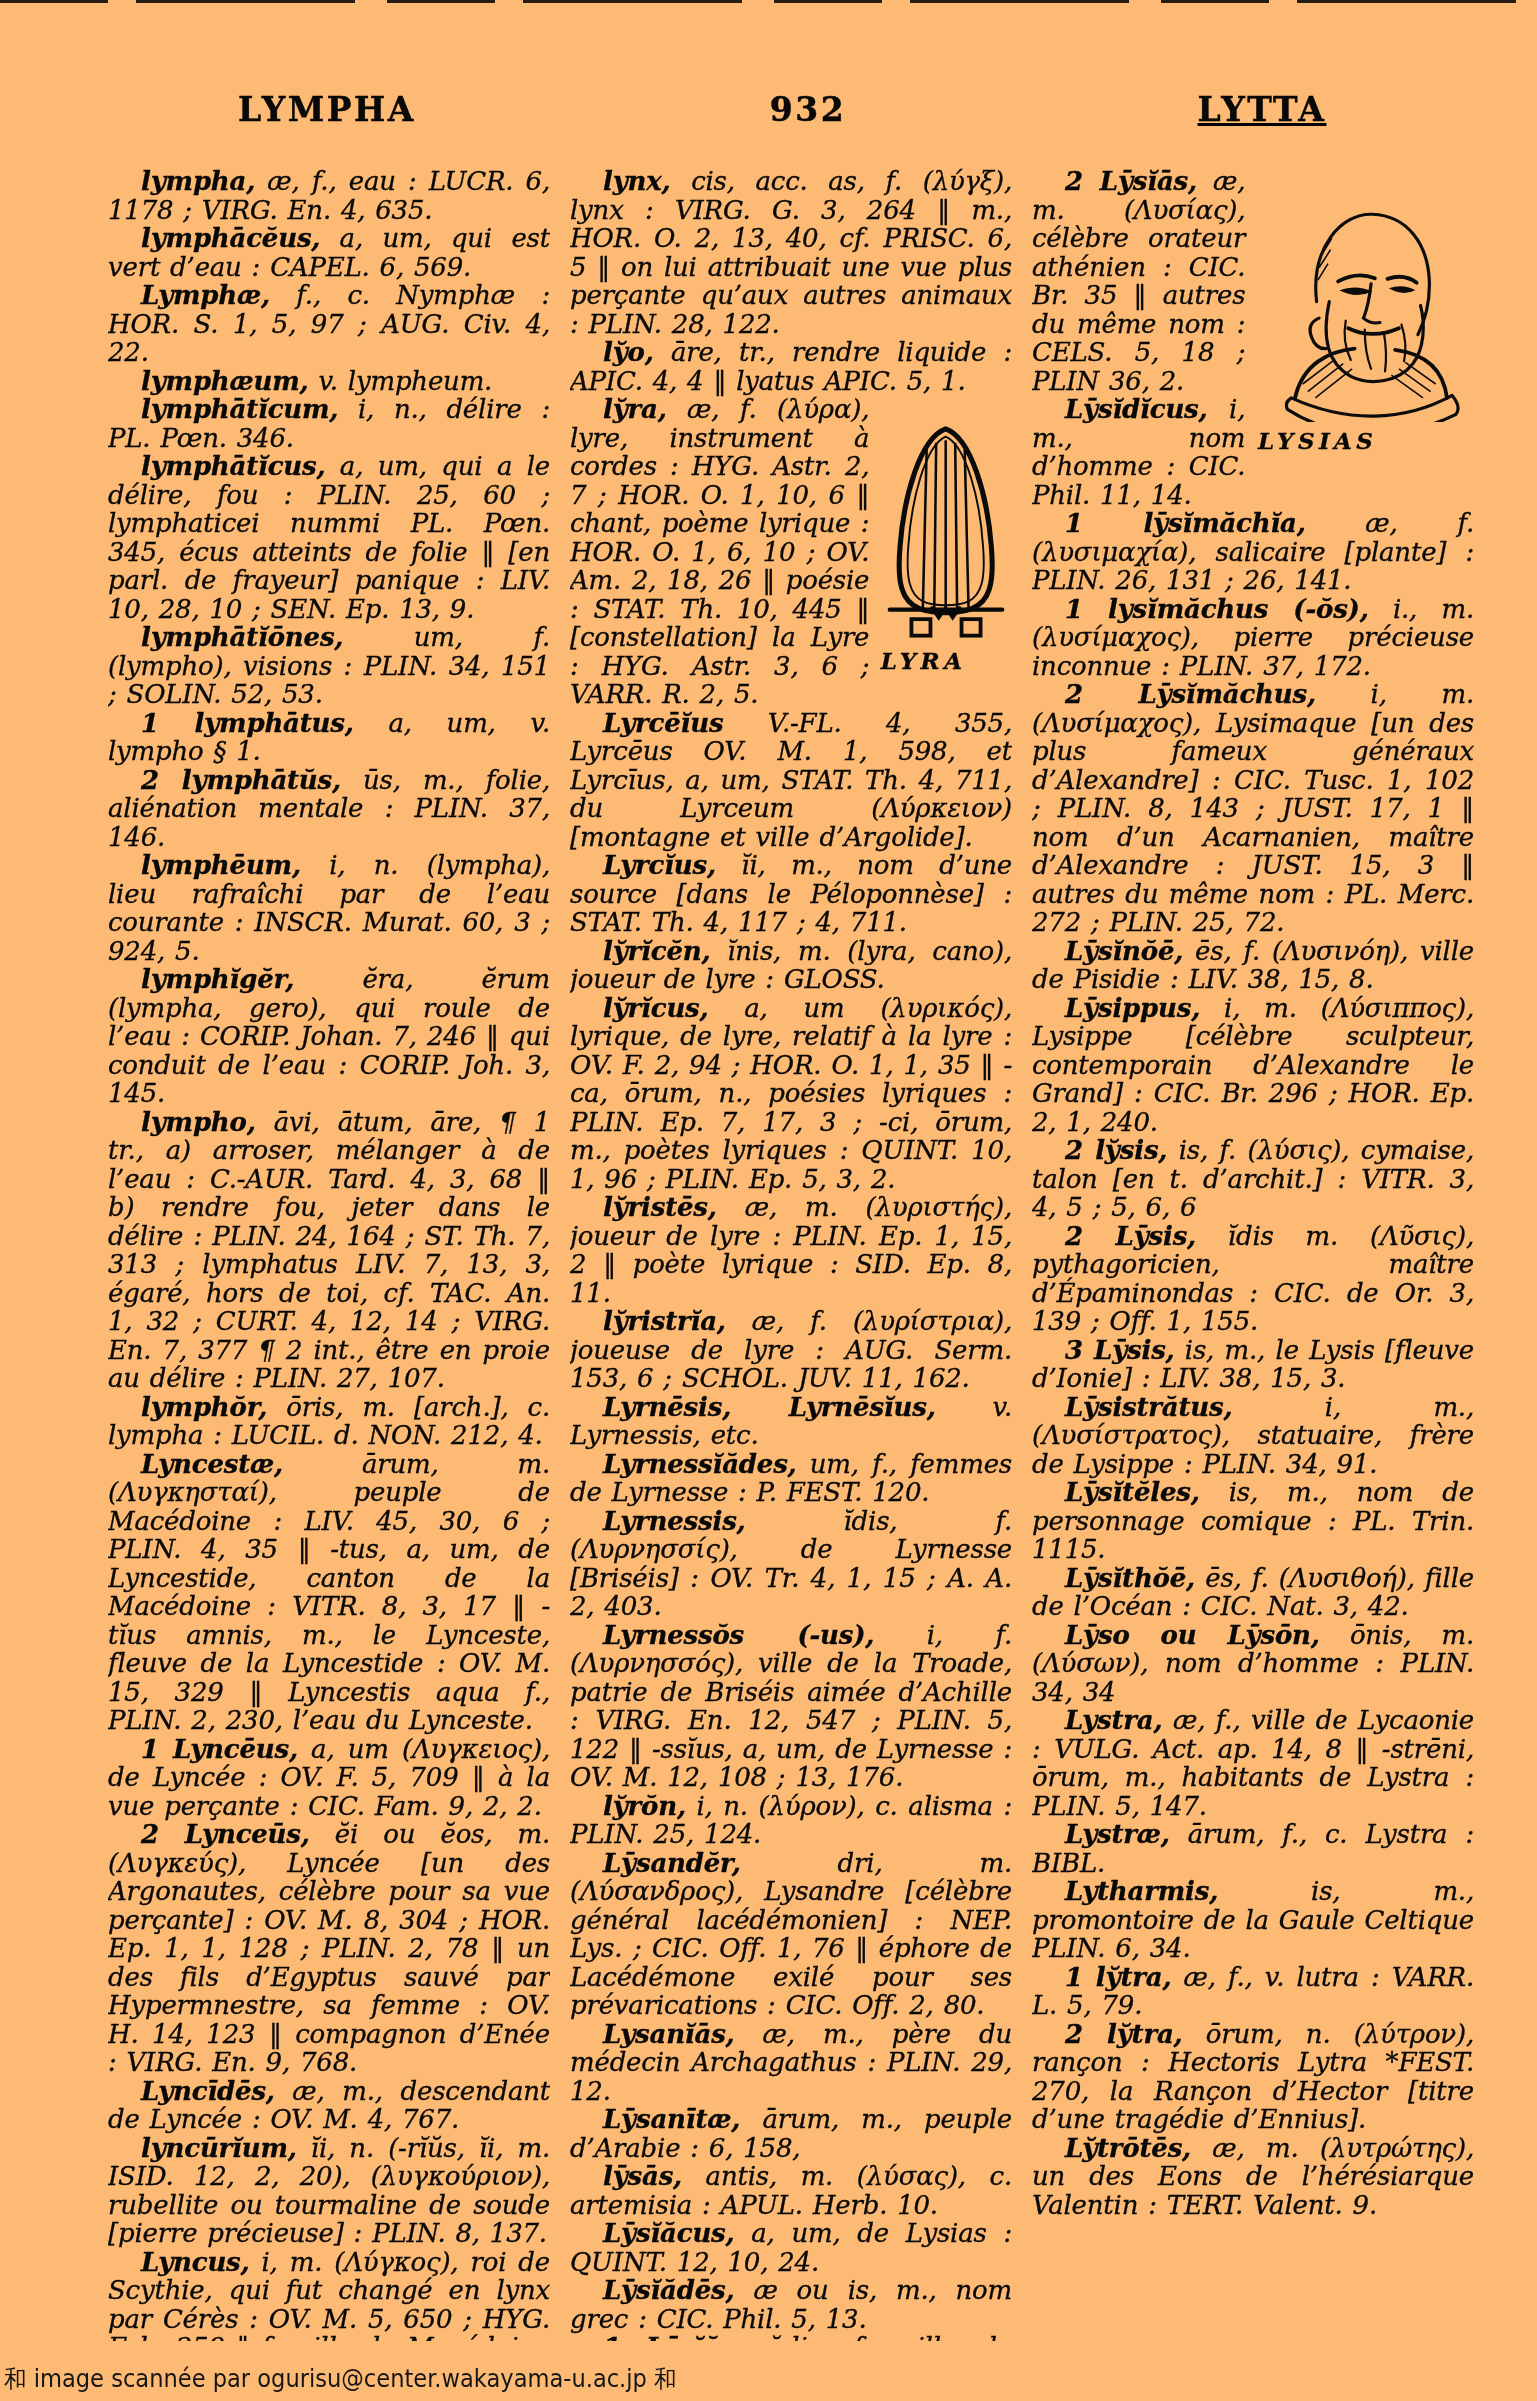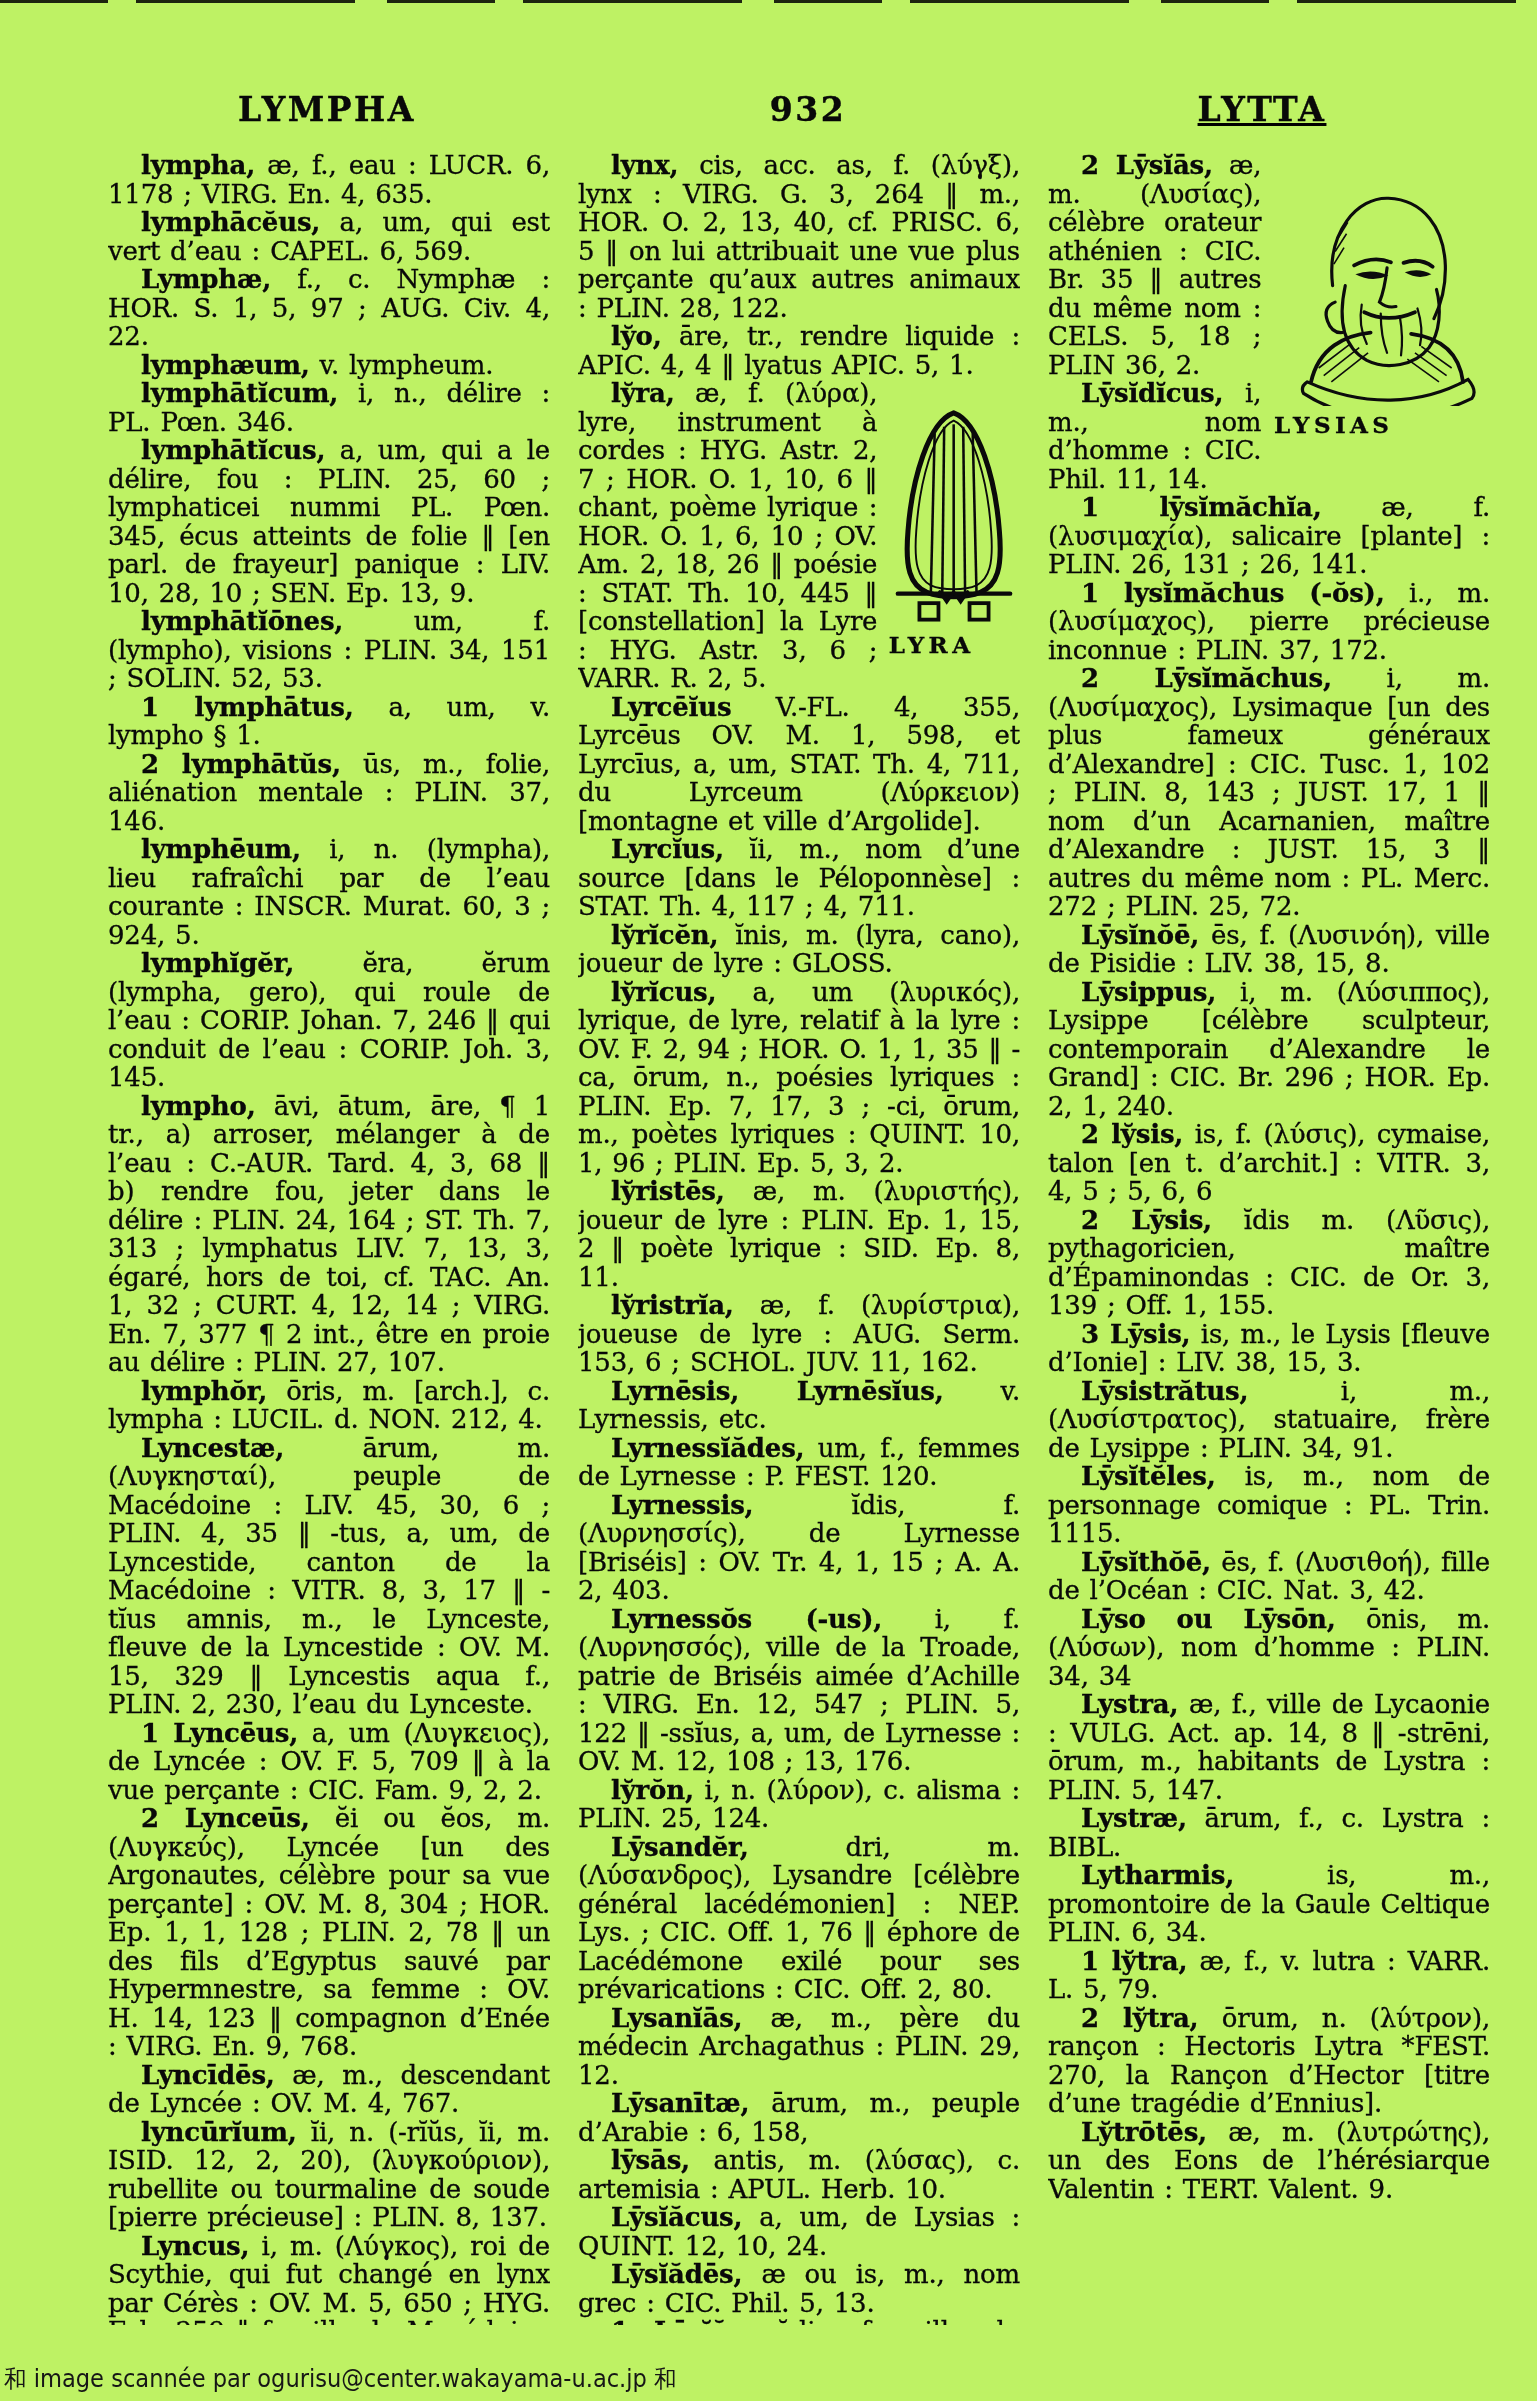--- a/index.html
+++ b/index.html
@@ -1,42 +1,42 @@
 <!DOCTYPE html>
 <html style="font-size:10px"><head>
 <meta charset="utf-8">
 <style>
   html,body{margin:0;padding:0;background:#d9d9d9;}
   .page{
     position:relative;
     width:1537px;height:2401px;
-    background:#bef264;
+    background:#fdba74;
     overflow:hidden;
     font-family:"DejaVu Serif","Liberation Serif",serif;
     color:#090909;
   }
   .top-artifact{
     position:absolute;top:0;left:0;width:1537px;height:3.2px;
     background:repeating-linear-gradient(90deg,#000 0 108px,transparent 108px 136px,#000 136px 355px,transparent 355px 387px);
     opacity:.85;
   }
   .running-head span{
     position:absolute;top:90px;transform:translateX(-50%);
     font-size:33px;font-weight:bold;letter-spacing:2.5px;
     -webkit-text-stroke:0.4px #000;
     white-space:nowrap;
   }
   .rh-left{left:327px;}
   .rh-center{left:808px;}
   .rh-right{left:1262px;text-decoration:underline;}
 
   .columns{
-    position:absolute;top:151px;left:108px;
+    position:absolute;top:167px;left:108px;
     width:1382px;height:2174px;
-    display:flex;gap:28px;
+    display:flex;gap:20px;font-style:italic;
     -webkit-text-stroke:0.3px #000;
   }
   .col{flex:0 0 442px;width:442px;text-align:justify;overflow:hidden;}
   .entry{
     margin:0;
     font-size:26px;line-height:28.5px;
     text-indent:33px;
     letter-spacing:-0.2px;
     word-spacing:1.9px;
   }

